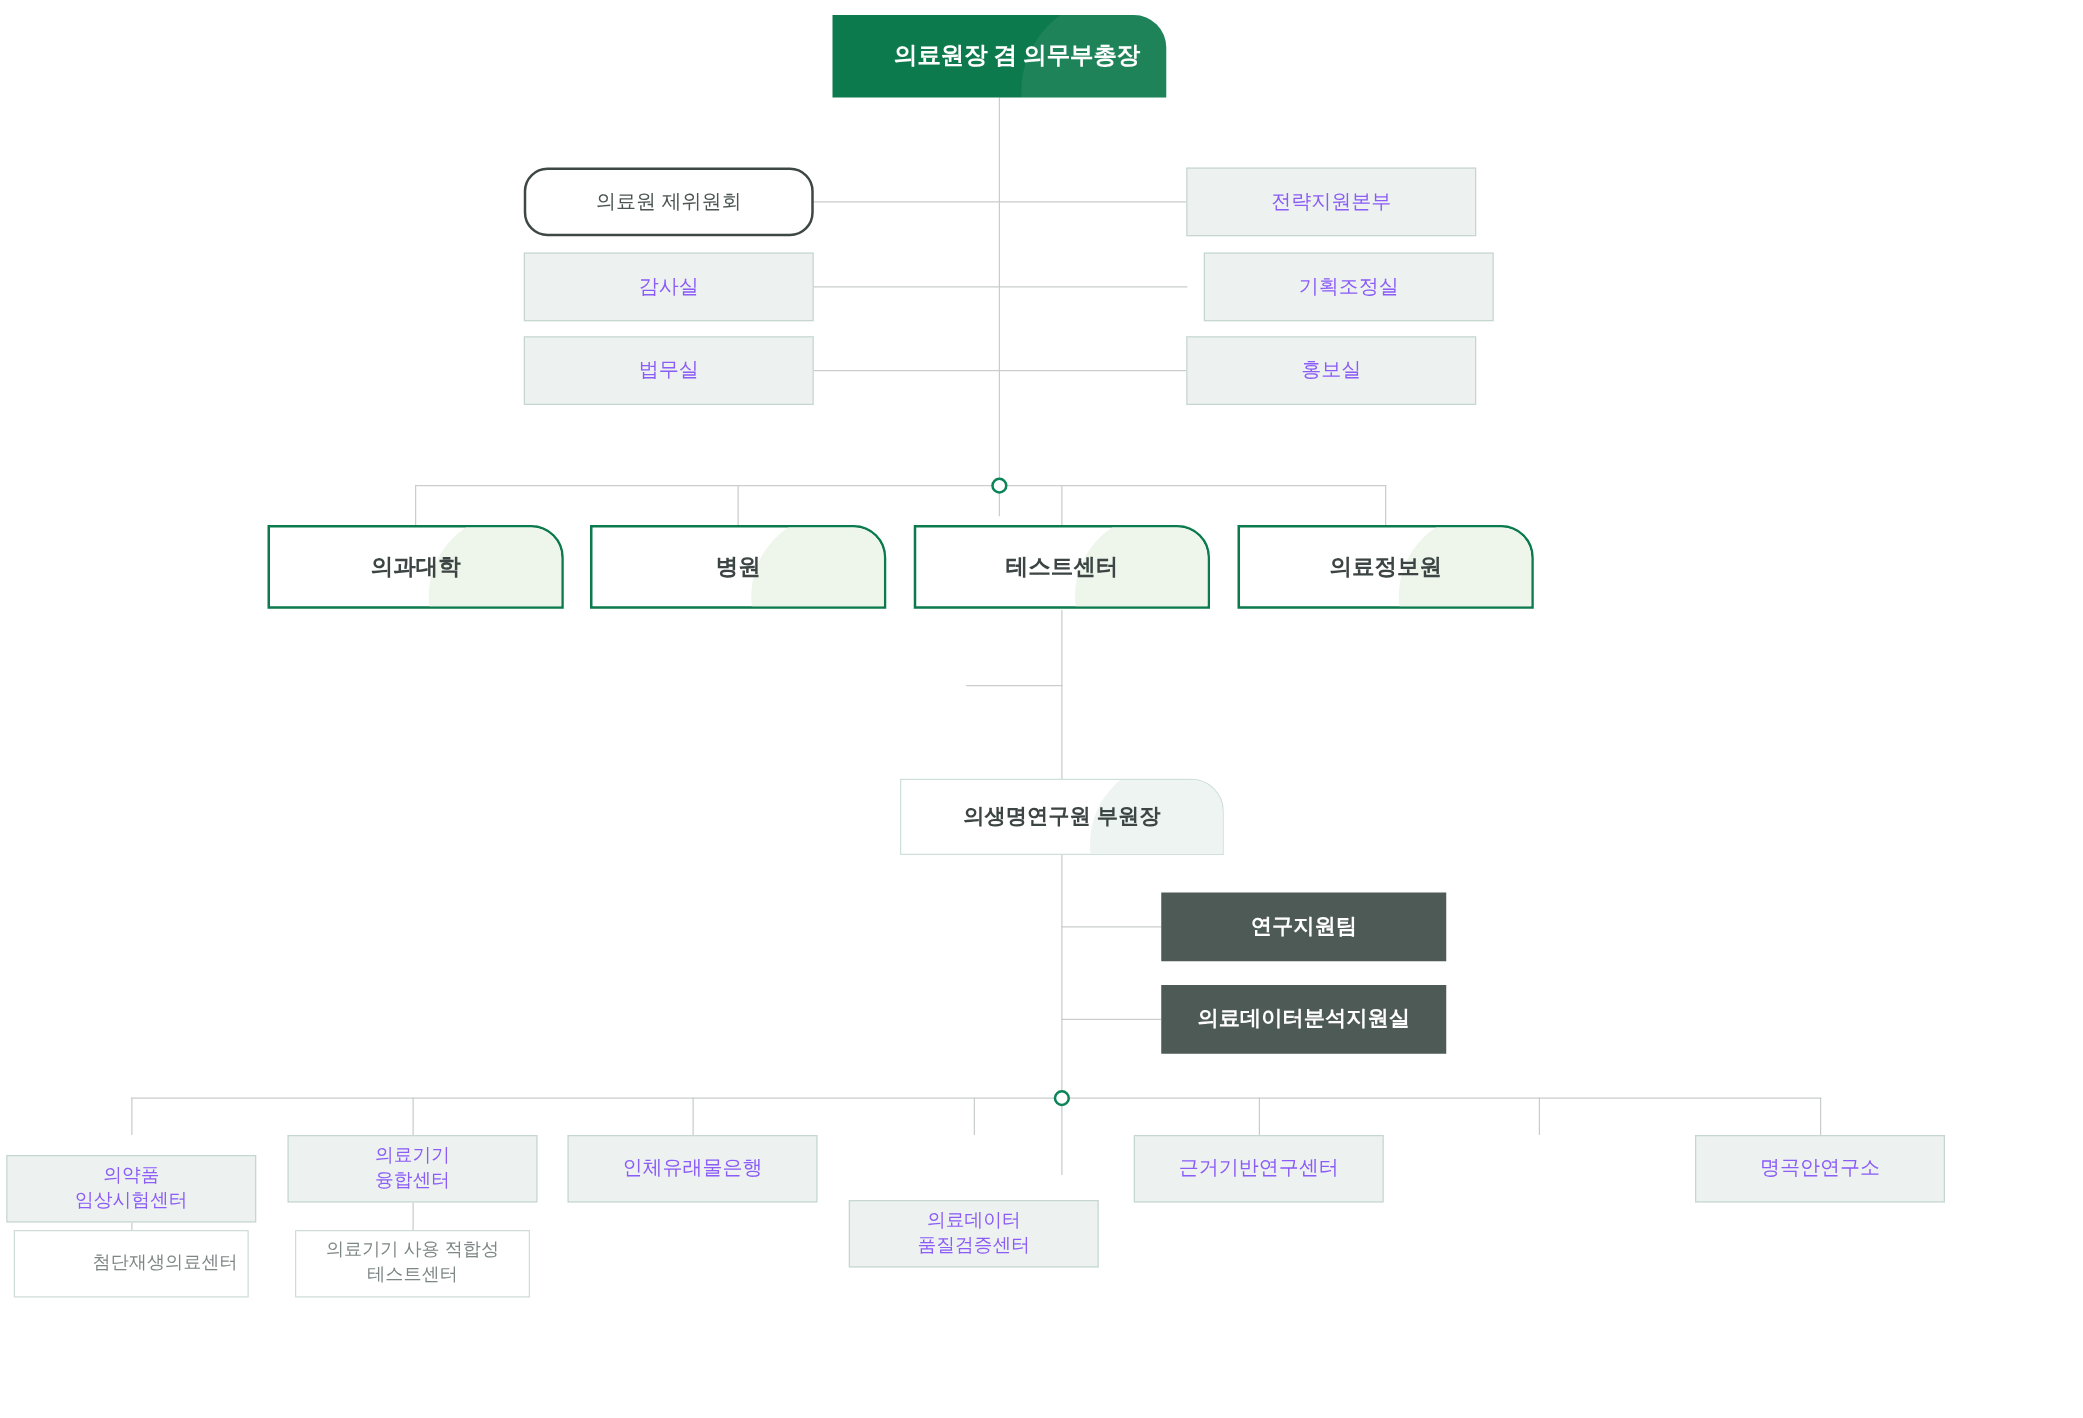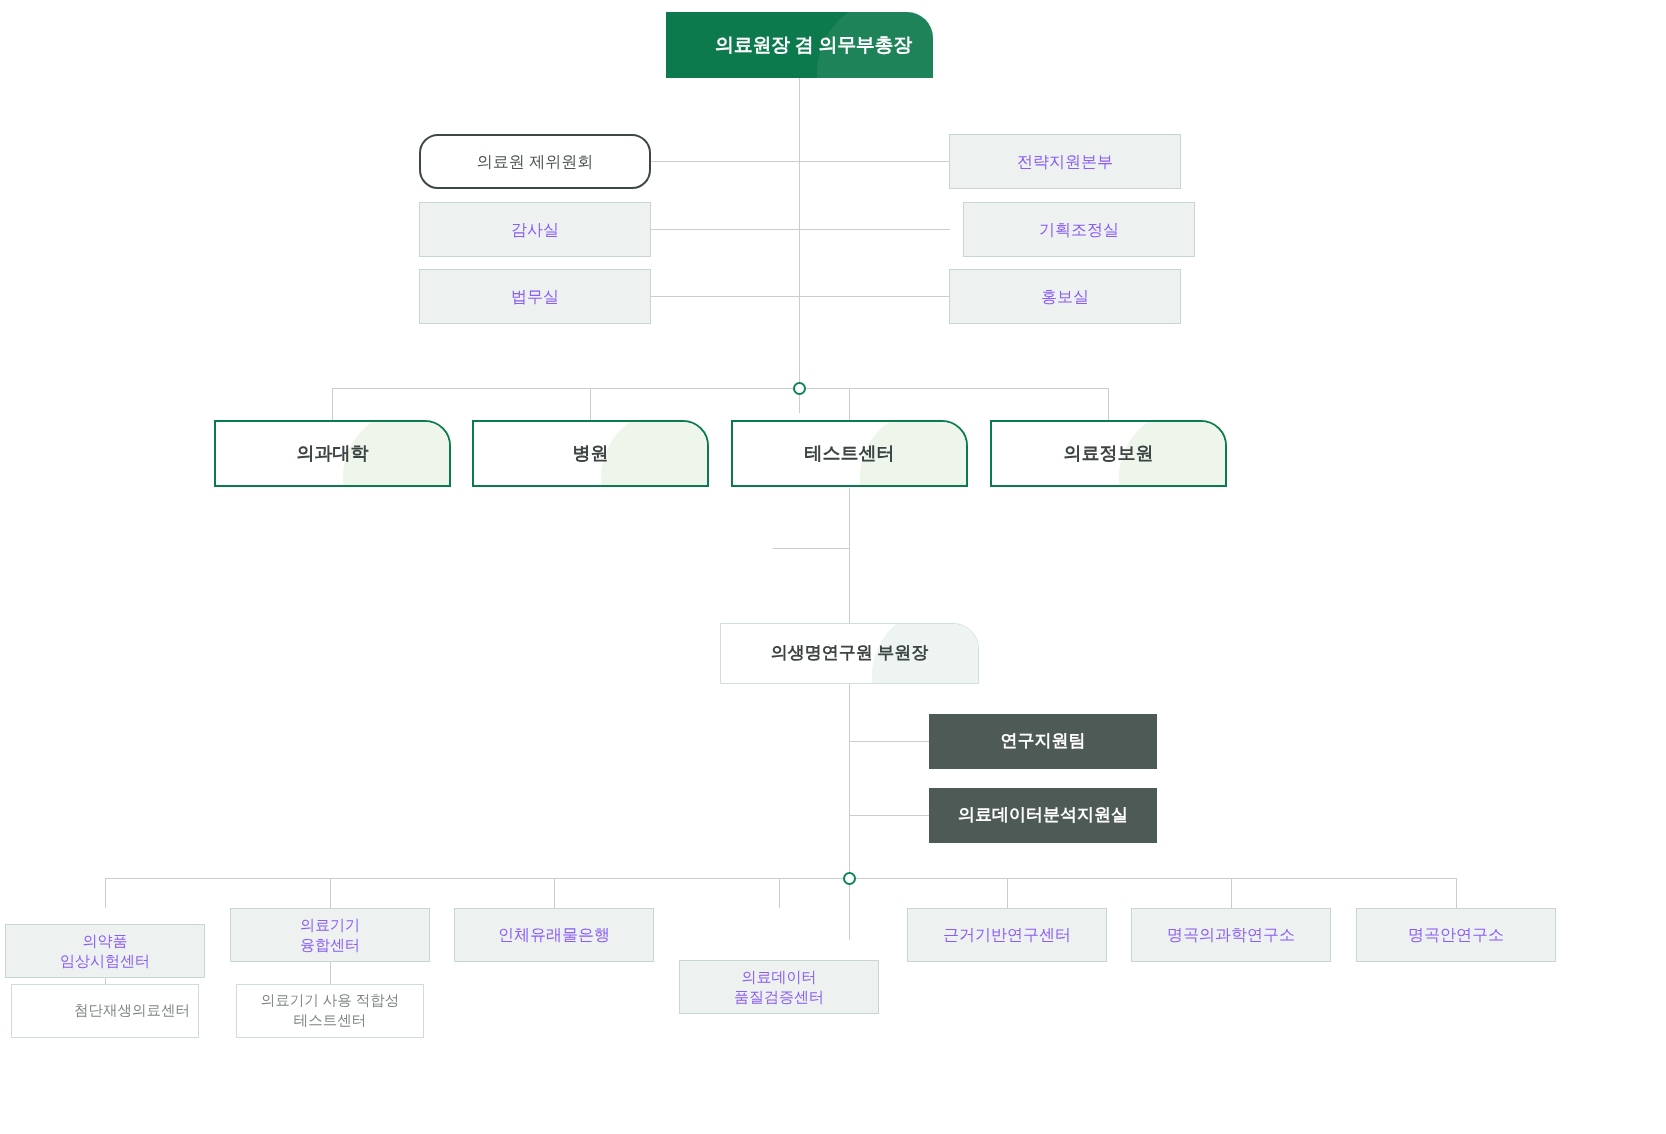--- a/index.html
+++ b/index.html
@@ -256,23 +256,20 @@
   <div class="node n-soft" style="left:454px; top:908px; width:200px; height:54px;">
     <span class="lbl">인체유래물은행</span>
   </div>
   <div class="node n-soft n-twoline" style="left:679px; top:960px; width:200px; height:54px;">
     <span class="lbl">의료데이터
 품질검증센터</span>
   </div>
   <div class="node n-soft" style="left:907px; top:908px; width:200px; height:54px;">
     <span class="lbl">근거기반연구센터</span>
   </div>
-  <div class="node n-soft" style="left:1131px; top:908px; width:200px; height:54px;">
-    <span class="lbl">명곡의과학연구소</span>
-  </div>
   <div class="node n-soft" style="left:1356px; top:908px; width:200px; height:54px;">
     <span class="lbl">명곡안연구소</span>
   </div>
 
   <div class="node n-plain" style="left:11px; top:984px; width:188px; height:54px;justify-content:flex-end;">
     <span class="lbl">첨단재생의료센터</span>
   </div>
   <div class="node n-plain" style="left:236px; top:984px; width:188px; height:54px;">
     <span class="lbl">의료기기 사용 적합성
 테스트센터</span>

